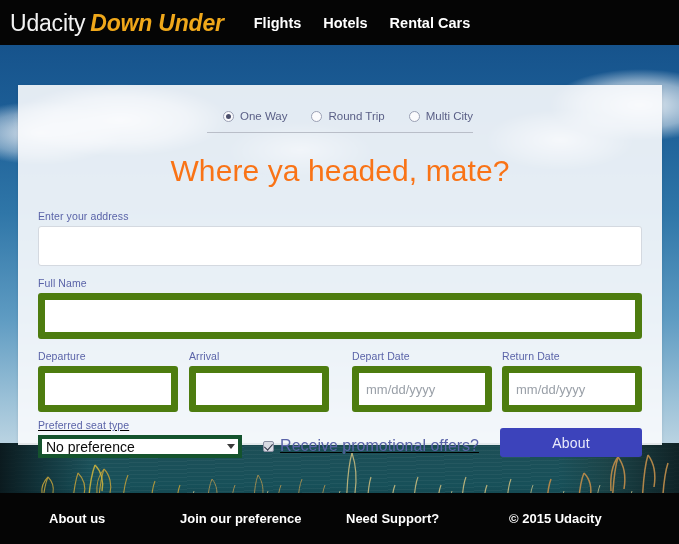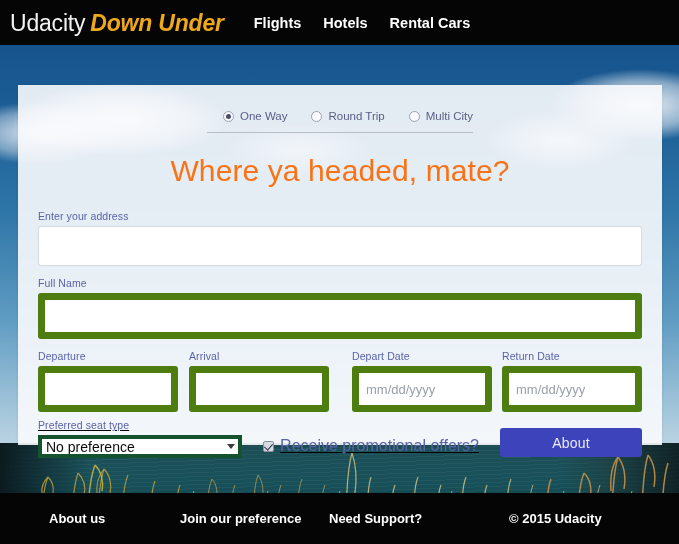--- a/index.html
+++ b/index.html
@@ -342,21 +342,21 @@
   .footer-link {
     color: #ffffff;
     font-size: 13px;
     font-weight: bold;
     text-decoration: none;
     white-space: nowrap;
     position: absolute;
   }
   .f1 { left: 49px; }
   .f2 { left: 180px; }
-  .f3 { left: 329px; }
+  .f3 { left: 346px; }
   .f4 { left: 509px; font-weight: bold; }
 </style>
 </head>
 <body>
 
 <div class="page">
 
   <div class="navbar">
     <div class="logo">
       <span class="logo-main">Udacity</span><span class="logo-accent">Down Under</span>

